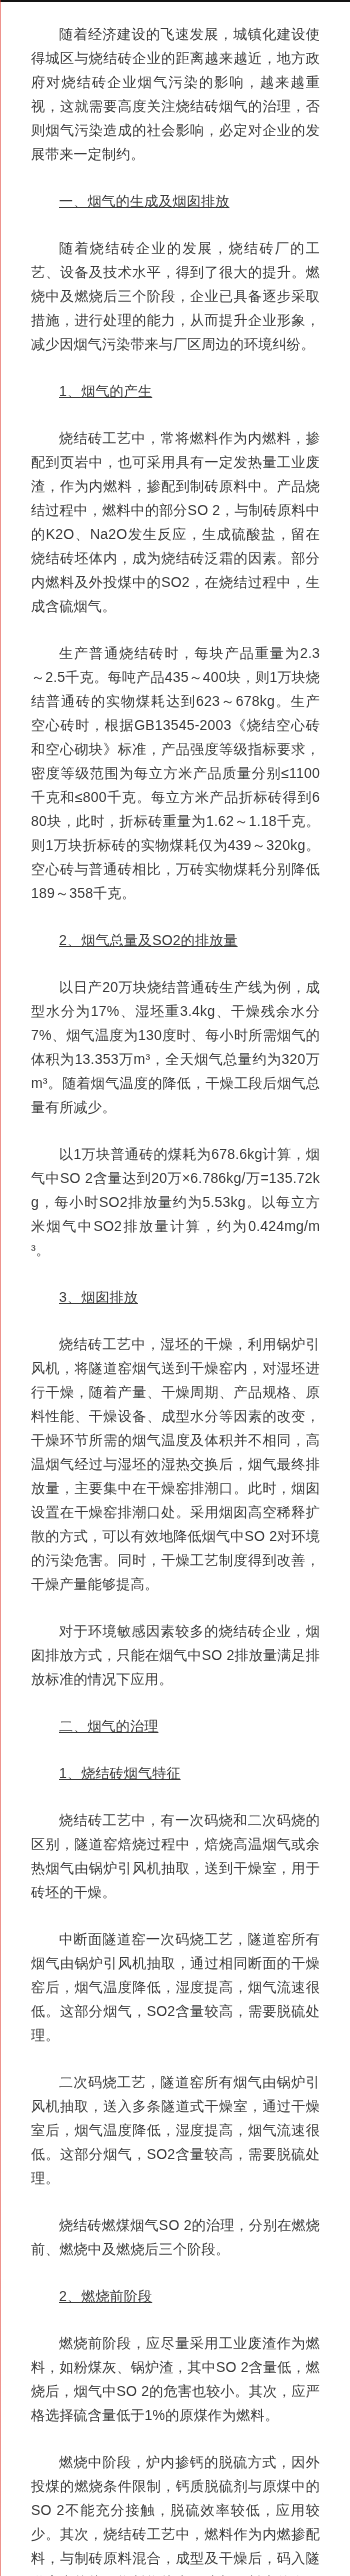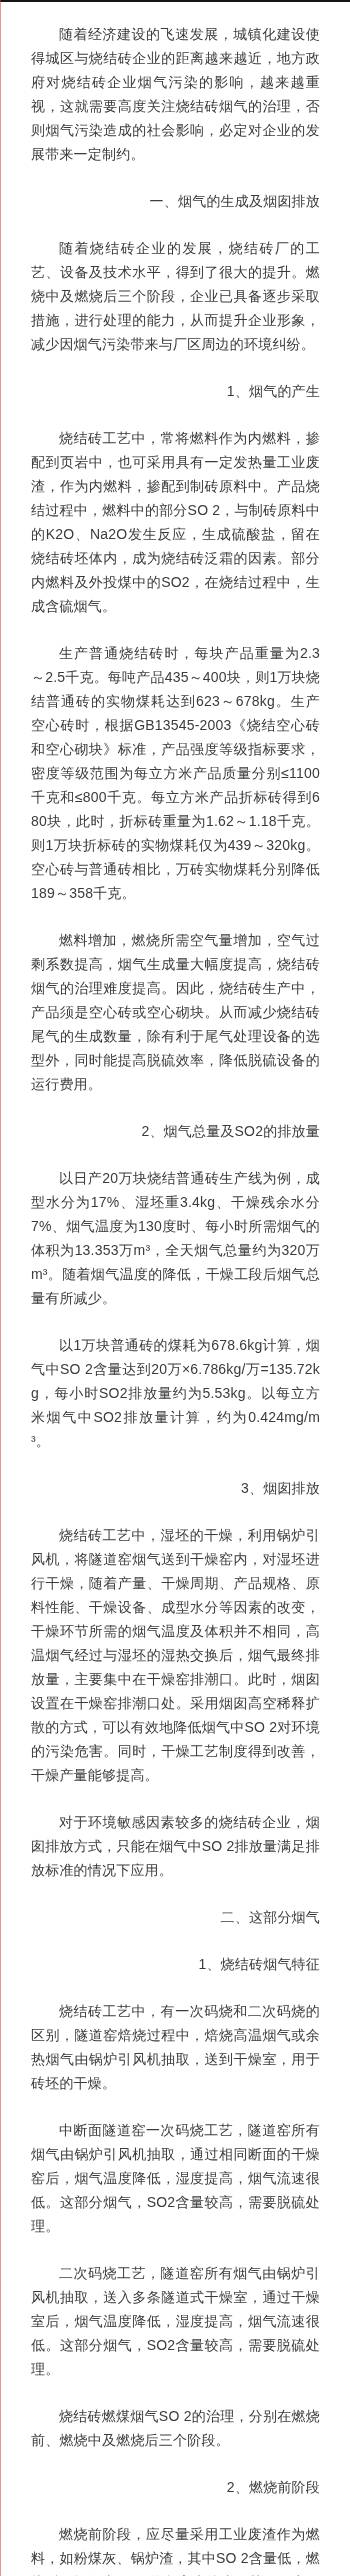--- a/index.html
+++ b/index.html
@@ -38,46 +38,45 @@
   .block {
     font-size: 14px;
     line-height: 24px;
     margin: 16px;
     text-indent: 2em;
     text-align: justify;
     word-break: break-all;
     letter-spacing: 0.2px;
   }
   .block + .block { margin-top: 23px; }
-  .heading { text-align: right; }
+  .heading { text-align: left; text-decoration: underline; }
 </style>
 </head>
 <body>
 
 <div class="page">
   <div class="top-edge-artifact"></div>
   <div class="left-edge-artifact"></div>
 
   <main class="article">
     <div>
 
     <p class="block para">随着经济建设的飞速发展，城镇化建设使得城区与烧结砖企业的距离越来越近，地方政府对烧结砖企业烟气污染的影响，越来越重视，这就需要高度关注烧结砖烟气的治理，否则烟气污染造成的社会影响，必定对企业的发展带来一定制约。</p>
         <p class="block heading">一、烟气的生成及烟囱排放</p>
         <p class="block para">随着烧结砖企业的发展，烧结砖厂的工艺、设备及技术水平，得到了很大的提升。燃烧中及燃烧后三个阶段，企业已具备逐步采取措施，进行处理的能力，从而提升企业形象，减少因烟气污染带来与厂区周边的环境纠纷。</p>
         <p class="block heading">1、烟气的产生</p>
         <p class="block para">烧结砖工艺中，常将燃料作为内燃料，掺配到页岩中，也可采用具有一定发热量工业废渣，作为内燃料，掺配到制砖原料中。产品烧结过程中，燃料中的部分SO 2，与制砖原料中的K2O、Na2O发生反应，生成硫酸盐，留在烧结砖坯体内，成为烧结砖泛霜的因素。部分内燃料及外投煤中的SO2，在烧结过程中，生成含硫烟气。</p>
         <p class="block para">生产普通烧结砖时，每块产品重量为2.3～2.5千克。每吨产品435～400块，则1万块烧结普通砖的实物煤耗达到623～678kg。生产空心砖时，根据GB13545-2003《烧结空心砖和空心砌块》标准，产品强度等级指标要求，密度等级范围为每立方米产品质量分别≤1100千克和≤800千克。每立方米产品折标砖得到680块，此时，折标砖重量为1.62～1.18千克。则1万块折标砖的实物煤耗仅为439～320kg。空心砖与普通砖相比，万砖实物煤耗分别降低189～358千克。</p>
-        <p class="block para">燃料增加，燃烧所需空气量增加，空气过剩系数提高，烟气生成量大幅度提高，烧结砖烟气的治理难度提高。因此，烧结砖生产中，产品须是空心砖或空心砌块。从而减少烧结砖尾气的生成数量，除有利于尾气处理设备的选型外，同时能提高脱硫效率，降低脱硫设备的运行费用。</p>
         <p class="block heading">2、烟气总量及SO2的排放量</p>
         <p class="block para">以日产20万块烧结普通砖生产线为例，成型水分为17%、湿坯重3.4kg、干燥残余水分7%、烟气温度为130度时、每小时所需烟气的体积为13.353万m³，全天烟气总量约为320万m³。随着烟气温度的降低，干燥工段后烟气总量有所减少。</p>
         <p class="block para">以1万块普通砖的煤耗为678.6kg计算，烟气中SO 2含量达到20万×6.786kg/万=135.72kg，每小时SO2排放量约为5.53kg。以每立方米烟气中SO2排放量计算，约为0.424mg/m³。</p>
         <p class="block heading">3、烟囱排放</p>
         <p class="block para">烧结砖工艺中，湿坯的干燥，利用锅炉引风机，将隧道窑烟气送到干燥窑内，对湿坯进行干燥，随着产量、干燥周期、产品规格、原料性能、干燥设备、成型水分等因素的改变，干燥环节所需的烟气温度及体积并不相同，高温烟气经过与湿坯的湿热交换后，烟气最终排放量，主要集中在干燥窑排潮口。此时，烟囱设置在干燥窑排潮口处。采用烟囱高空稀释扩散的方式，可以有效地降低烟气中SO 2对环境的污染危害。同时，干燥工艺制度得到改善，干燥产量能够提高。</p>
         <p class="block para">对于环境敏感因素较多的烧结砖企业，烟囱排放方式，只能在烟气中SO 2排放量满足排放标准的情况下应用。</p>
-        <p class="block heading">二、这部分烟气</p>
+        <p class="block heading">二、烟气的治理</p>
         <p class="block heading">1、烧结砖烟气特征</p>
         <p class="block para">烧结砖工艺中，有一次码烧和二次码烧的区别，隧道窑焙烧过程中，焙烧高温烟气或余热烟气由锅炉引风机抽取，送到干燥室，用于砖坯的干燥。</p>
         <p class="block para">中断面隧道窑一次码烧工艺，隧道窑所有烟气由锅炉引风机抽取，通过相同断面的干燥窑后，烟气温度降低，湿度提高，烟气流速很低。这部分烟气，SO2含量较高，需要脱硫处理。</p>
         <p class="block para">二次码烧工艺，隧道窑所有烟气由锅炉引风机抽取，送入多条隧道式干燥室，通过干燥室后，烟气温度降低，湿度提高，烟气流速很低。这部分烟气，SO2含量较高，需要脱硫处理。</p>
         <p class="block para">烧结砖燃煤烟气SO 2的治理，分别在燃烧前、燃烧中及燃烧后三个阶段。</p>
         <p class="block heading">2、燃烧前阶段</p>
         <p class="block para">燃烧前阶段，应尽量采用工业废渣作为燃料，如粉煤灰、锅炉渣，其中SO 2含量低，燃烧后，烟气中SO 2的危害也较小。其次，应严格选择硫含量低于1%的原煤作为燃料。</p>
         <p class="block para">燃烧中阶段，炉内掺钙的脱硫方式，因外投煤的燃烧条件限制，钙质脱硫剂与原煤中的SO 2不能充分接触，脱硫效率较低，应用较少。其次，烧结砖工艺中，燃料作为内燃掺配料，与制砖原料混合，成型及干燥后，码入隧道窑中焙烧，燃料燃烧中，硫与原料中的金属化合物，形成部分不融于水的硫酸钙及可溶性硫酸盐。由于烧结砖内可溶性硫酸盐引起泛霜、同时石灰引起烧结砖的石灰爆裂。</p>
       </div>
 

